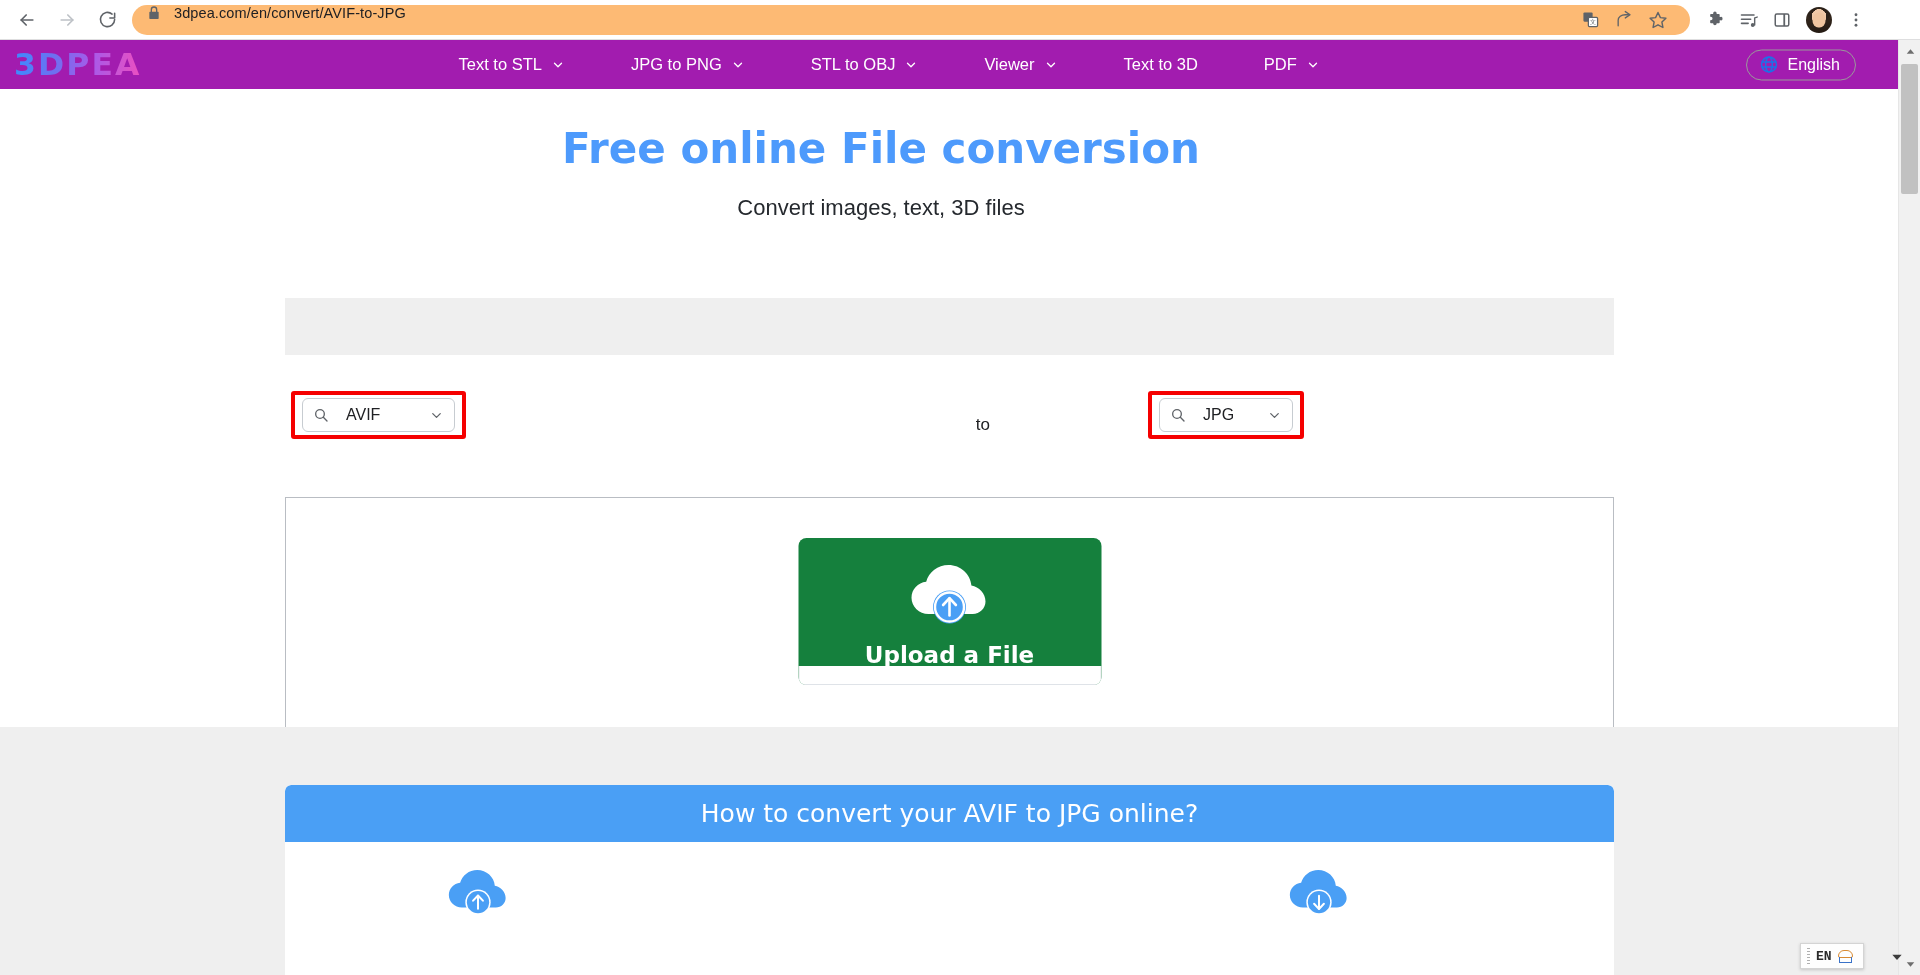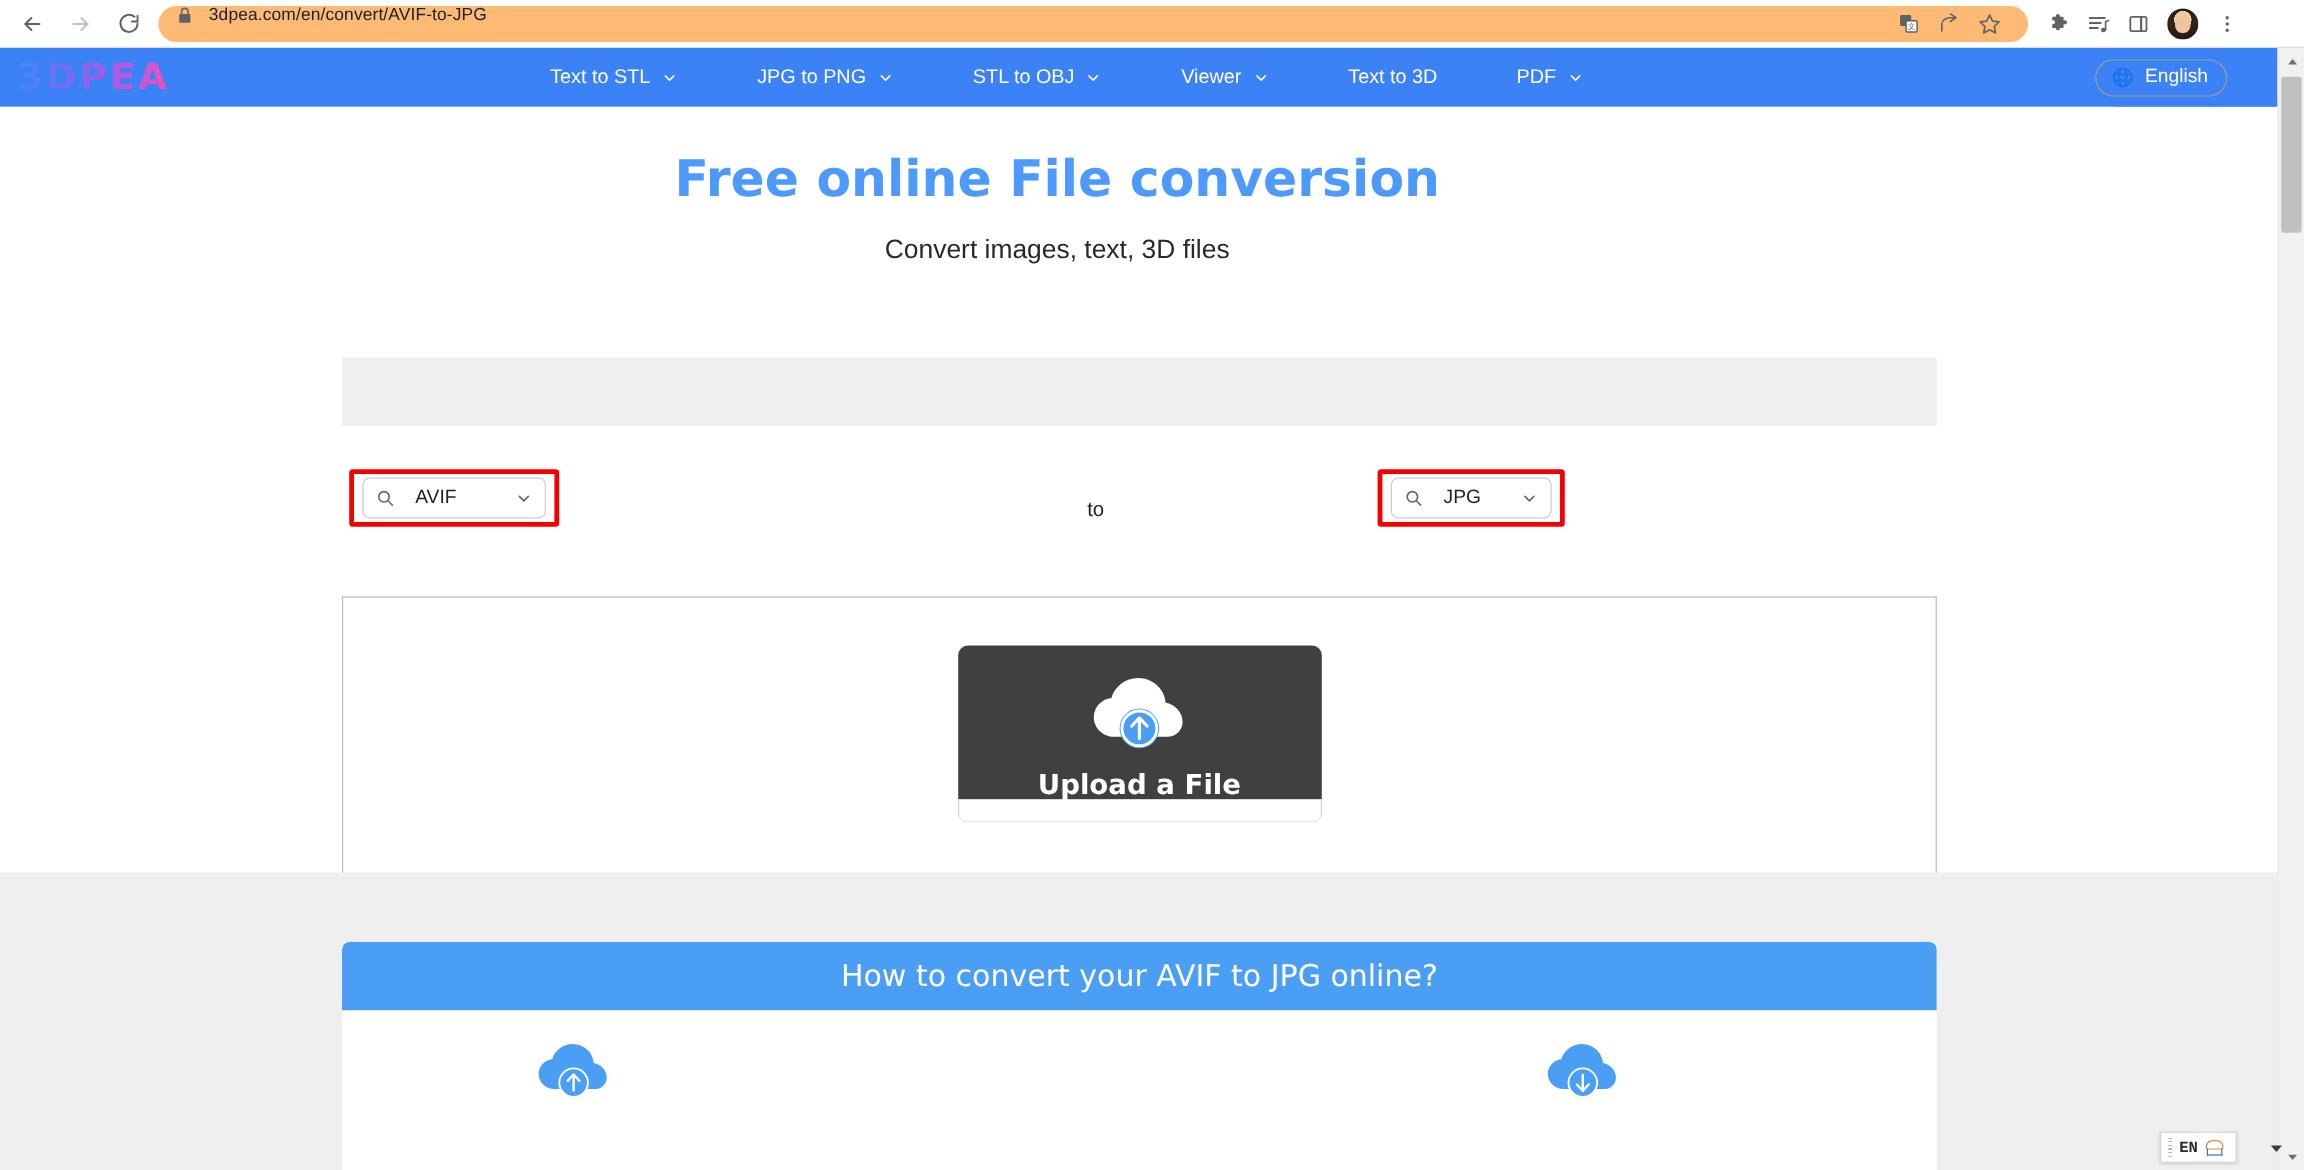--- a/index.html
+++ b/index.html
@@ -52,21 +52,21 @@
     overflow: hidden; position: relative; flex: none;
   }
   .avatar::after{
     content:""; position:absolute; left:50%; top:52%; transform:translate(-50%,-50%);
     width:13px; height:15px; border-radius:50% 50% 45% 45%; background:#efc49f;
   }
 
   
   .site-header {
     position: absolute; left: 0; top: 40px; width: 1898px; height: 49px;
-    background: #3b82f6;
+    background: #a21caf;
     display: flex; align-items: center;
   }
   .logo {
     font-size: 30px; font-weight: bold; letter-spacing: 2px;
     margin-left: 14px; font-family: "DejaVu Sans", sans-serif;
     background: linear-gradient(90deg, #3d8bfd 0%, #6f6ff0 32%, #a85ae8 62%, #ec4fc0 100%);
     -webkit-background-clip: text; background-clip: text; color: transparent;
     transform: scaleX(1.05); transform-origin: left center;
   }
   .nav { display: flex; align-items: center; margin-left: 290px; gap: 0; }
@@ -110,31 +110,31 @@
     position: absolute; height: 34px; border: 1px solid #c7ccd1; border-radius: 6px;
     background: #fff; display: flex; align-items: center; gap: 3px;
     padding: 0 10px; color: #202124; font-size: 16px;
   }
   .fmt-from { left: 302px; top: 309px; width: 153px; }
   .fmt-to   { left: 1159px; top: 309px; width: 134px; }
   .fmt-search { color: #5f6368; flex: none; margin-right: 14px; }
   .fmt-label { flex: 1; text-align: left; }
   .fmt-chev { color: #5f6368; flex: none; }
   .to-word {
-    position: absolute; left: 906px; top: 326px; width: 150px;
-    text-align: left; font-size: 17px; color: #202124;
+    position: absolute; left: 840px; top: 326px; width: 150px;
+    text-align: right; font-size: 17px; color: #202124;
   }
 
   .dropzone {
     position: absolute; left: 285px; top: 408px; width: 1329px; height: 268px;
     border: 1px solid #b9bdc3; background: #fff;
   }
   .upload-btn {
     position: absolute; left: 50%; transform: translateX(-50%); top: 40px;
-    width: 303px; height: 147px; background: #404040; border-radius: 8px;
+    width: 303px; height: 147px; background: #15803d; border-radius: 8px;
     display: flex; flex-direction: column; align-items: center; justify-content: flex-start;
     padding-top: 20px; overflow: hidden;
   }
   .upload-cloud { margin-top: 4px; }
   .upload-text {
     color: #fff; font-size: 23px; font-weight: bold; margin-top: 14px;
     font-family: "DejaVu Sans", sans-serif;
   }
   .upload-strip {
     position: absolute; left: 0; bottom: 0; width: 100%; height: 19px; background: #ffffff;

